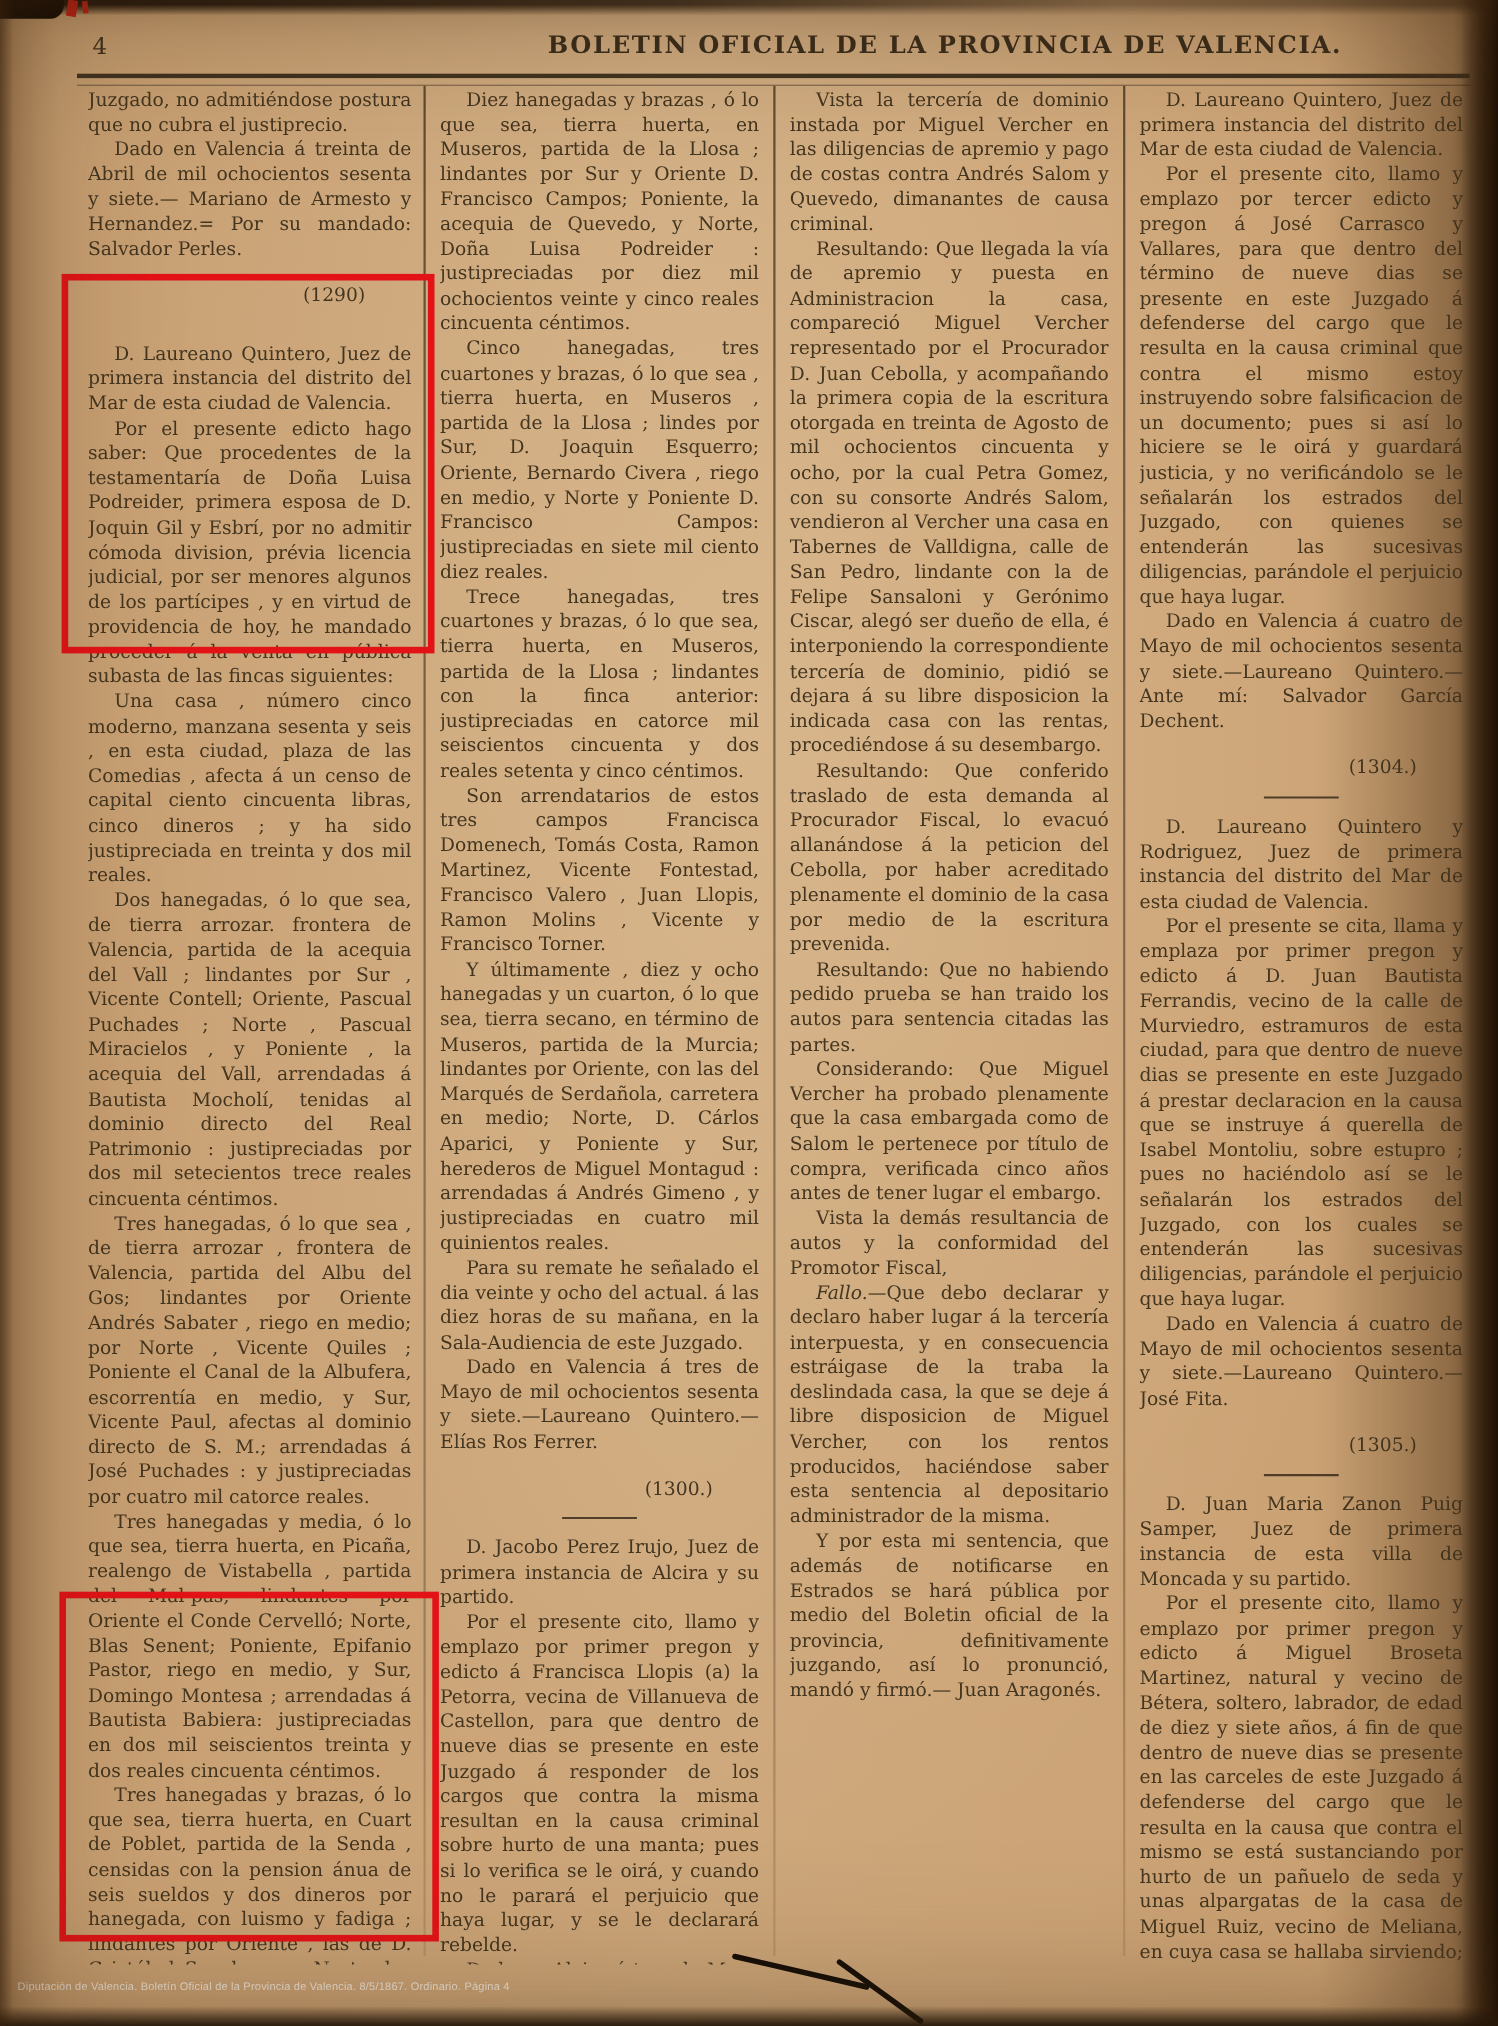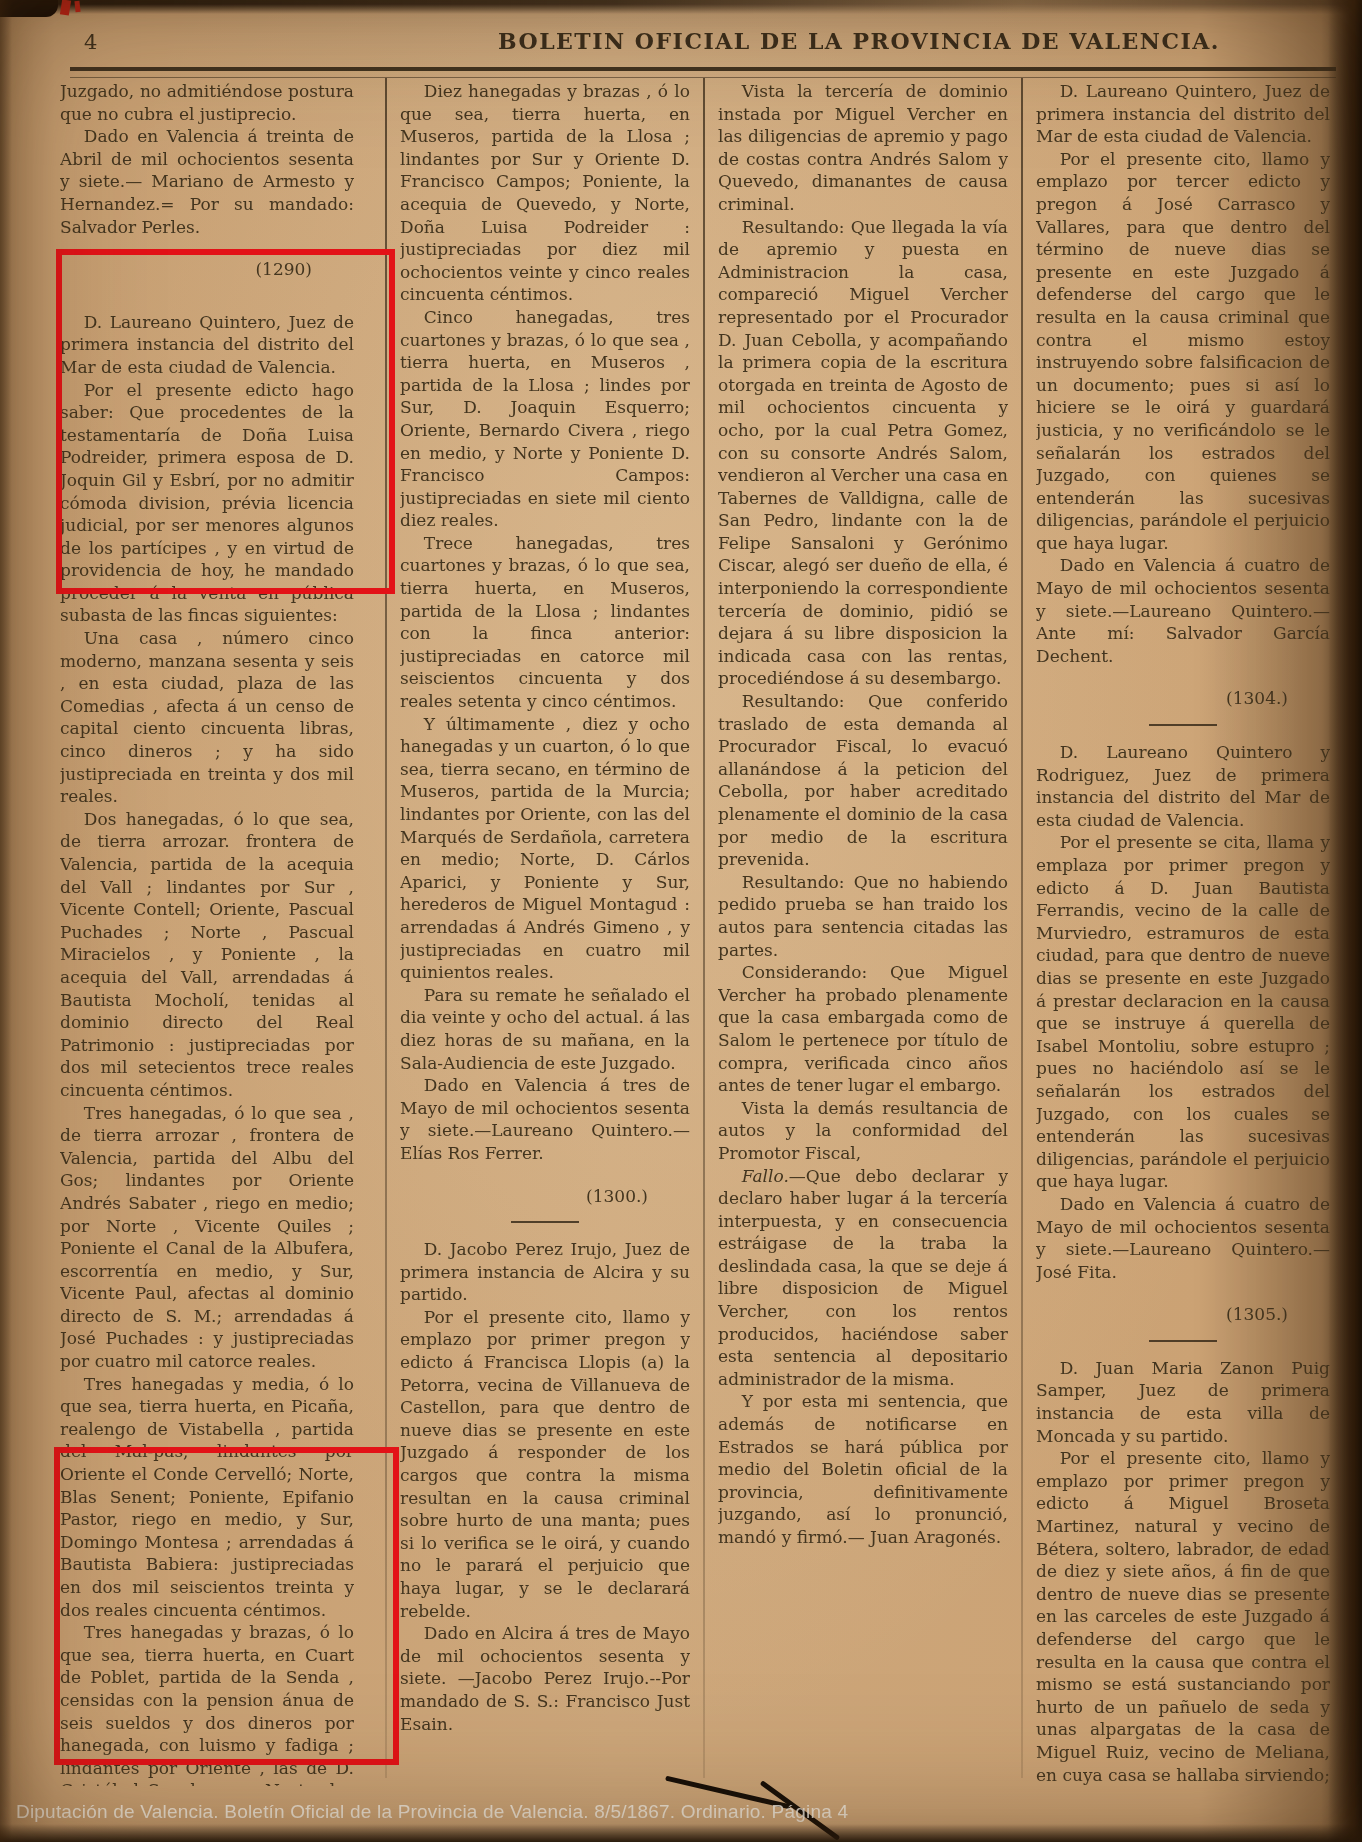--- a/index.html
+++ b/index.html
@@ -26,21 +26,21 @@
 
   .page-number{position:absolute;left:84px;top:30px;font-size:21px;color:#3b2e1c;}
   .masthead{position:absolute;left:180px;width:1040px;top:28px;text-align:right;
     font-size:22px;letter-spacing:1.5px;color:#382c1b;font-weight:bold;
     font-family:"DejaVu Serif",serif;}
   .header-rule{position:absolute;left:70px;top:67px;width:1266px;height:6px;
     border-top:4px solid rgba(52,40,24,.92);border-bottom:1px solid rgba(52,40,24,.55);}
 
   .col{position:absolute;top:80px;height:1706px;overflow:hidden;
     font-size:17px;line-height:22.6px;text-align:justify;}
-  .col-1{left:60px;width:294px;}
+  .col-1{left:80px;width:294px;}
   .col-2{left:400px;width:290px;}
   .col-3{left:718px;width:290px;}
   .col-4{left:1036px;width:294px;}
   .colrule{position:absolute;top:78px;height:1700px;width:2px;
     background:linear-gradient(180deg,rgba(56,42,24,.75),rgba(56,42,24,.35) 80%,rgba(56,42,24,.15));}
   .colrule-1{left:385px;} .colrule-2{left:703px;} .colrule-3{left:1021px;}
 
   .col p{margin:0;}
   .col p.body{text-indent:1.4em;}
   .col p.flush{text-indent:0;}
@@ -54,21 +54,21 @@
   .annotation-2{left:54px;top:1447px;width:333px;height:306px;}
   .redmark{position:absolute;background:#c61d13;}
   .redmark-1{left:61px;top:0;width:9px;height:15px;transform:rotate(9deg);}
   .redmark-2{left:75px;top:1px;width:5px;height:11px;transform:rotate(-6deg);}
 
   .pen-stroke{position:absolute;background:#130d07;border-radius:3px;}
   .pen-1{left:664px;top:1790px;width:128px;height:5px;transform:rotate(13deg);}
   .pen-2{left:752px;top:1808px;width:96px;height:5px;transform:rotate(36deg);}
 
   .scan-footer{position:absolute;left:16px;top:1801px;
-    font-family:"Liberation Sans","DejaVu Sans",sans-serif;font-size:19px;
+    font-family:"Liberation Sans","DejaVu Sans",sans-serif;font-size:10px;
     color:rgba(243,240,232,.85);letter-spacing:.2px;text-align:right;}
 </style>
 </head>
 <body>
 
 <div class="page">
   <div class="edge-top"></div>
   <div class="corner-tl"></div>
   <div class="edge-right"></div>
   <div class="edge-bottom"></div>
@@ -87,20 +87,21 @@
       <p class="body">Una casa , número cinco moderno, manzana sesenta y seis , en esta ciudad, plaza de las Comedias , afecta á un censo de capital ciento cincuenta libras, cinco dineros ; y ha sido justipreciada en treinta y dos mil reales.</p>
       <p class="body">Dos hanegadas, ó lo que sea, de tierra arrozar. frontera de Valencia, partida de la acequia del Vall ; lindantes por Sur , Vicente Contell; Oriente, Pascual Puchades ; Norte , Pascual Miracielos , y Poniente , la acequia del Vall, arrendadas á Bautista Mocholí, tenidas al dominio directo del Real Patrimonio : justipreciadas por dos mil setecientos trece reales cincuenta céntimos.</p>
       <p class="body">Tres hanegadas, ó lo que sea , de tierra arrozar , frontera de Valencia, partida del Albu del Gos; lindantes por Oriente Andrés Sabater , riego en medio; por Norte , Vicente Quiles ; Poniente el Canal de la Albufera, escorrentía en medio, y Sur, Vicente Paul, afectas al dominio directo de S. M.; arrendadas á José Puchades : y justipreciadas por cuatro mil catorce reales.</p>
       <p class="body">Tres hanegadas y media, ó lo que sea, tierra huerta, en Picaña, realengo de Vistabella , partida del Mal-pas; lindantes por Oriente el Conde Cervelló; Norte, Blas Senent; Poniente, Epifanio Pastor, riego en medio, y Sur, Domingo Montesa ; arrendadas á Bautista Babiera: justipreciadas en dos mil seiscientos treinta y dos reales cincuenta céntimos.</p>
       <p class="body">Tres hanegadas y brazas, ó lo que sea, tierra huerta, en Cuart de Poblet, partida de la Senda , censidas con la pension ánua de seis sueldos y dos dineros por hanegada, con luismo y fadiga ; lindantes por Oriente , las de D. Cristóbal Sancho; por Norte, las de Isidro San Martin y de María Rodrigo; por Sur, viuda de D. Pascual Cantos, y Poniente, otras de dicho Rodrigo: arrendadas á José Ricart , y justipreciadas en seis mil doscientos setenta reales.</p>
     </div>
   <div class="col col-2">
       <p class="body">Diez hanegadas y brazas , ó lo que sea, tierra huerta, en Museros, partida de la Llosa ; lindantes por Sur y Oriente D. Francisco Campos; Poniente, la acequia de Quevedo, y Norte, Doña Luisa Podreider : justipreciadas por diez mil ochocientos veinte y cinco reales cincuenta céntimos.</p>
       <p class="body">Cinco hanegadas, tres cuartones y brazas, ó lo que sea , tierra huerta, en Museros , partida de la Llosa ; lindes por Sur, D. Joaquin Esquerro; Oriente, Bernardo Civera , riego en medio, y Norte y Poniente D. Francisco Campos: justipreciadas en siete mil ciento diez reales.</p>
       <p class="body">Trece hanegadas, tres cuartones y brazas, ó lo que sea, tierra huerta, en Museros, partida de la Llosa ; lindantes con la finca anterior: justipreciadas en catorce mil seiscientos cincuenta y dos reales setenta y cinco céntimos.</p>
+      <p class="body">Son arrendatarios de estos tres campos Francisca Domenech, Tomás Costa, Ramon Martinez, Vicente Fontestad, Francisco Valero , Juan Llopis, Ramon Molins , Vicente y Francisco Torner.</p>
       <p class="body">Y últimamente , diez y ocho hanegadas y un cuarton, ó lo que sea, tierra secano, en término de Museros, partida de la Murcia; lindantes por Oriente, con las del Marqués de Serdañola, carretera en medio; Norte, D. Cárlos Aparici, y Poniente y Sur, herederos de Miguel Montagud : arrendadas á Andrés Gimeno , y justipreciadas en cuatro mil quinientos reales.</p>
       <p class="body">Para su remate he señalado el dia veinte y ocho del actual. á las diez horas de su mañana, en la Sala-Audiencia de este Juzgado.</p>
       <p class="body">Dado en Valencia á tres de Mayo de mil ochocientos sesenta y siete.—Laureano Quintero.—Elías Ros Ferrer.</p>
       <p class="ref">(1300.)</p>
       <div class="separator"></div>
       <p class="body">D. Jacobo Perez Irujo, Juez de primera instancia de Alcira y su partido.</p>
       <p class="body">Por el presente cito, llamo y emplazo por primer pregon y edicto á Francisca Llopis (a) la Petorra, vecina de Villanueva de Castellon, para que dentro de nueve dias se presente en este Juzgado á responder de los cargos que contra la misma resultan en la causa criminal sobre hurto de una manta; pues si lo verifica se le oirá, y cuando no le parará el perjuicio que haya lugar, y se le declarará rebelde.</p>
       <p class="body">Dado en Alcira á tres de Mayo de mil ochocientos sesenta y siete. —Jacobo Perez Irujo.--Por mandado de S. S.: Francisco Just Esain.</p>
     </div>
   <div class="col col-3">

